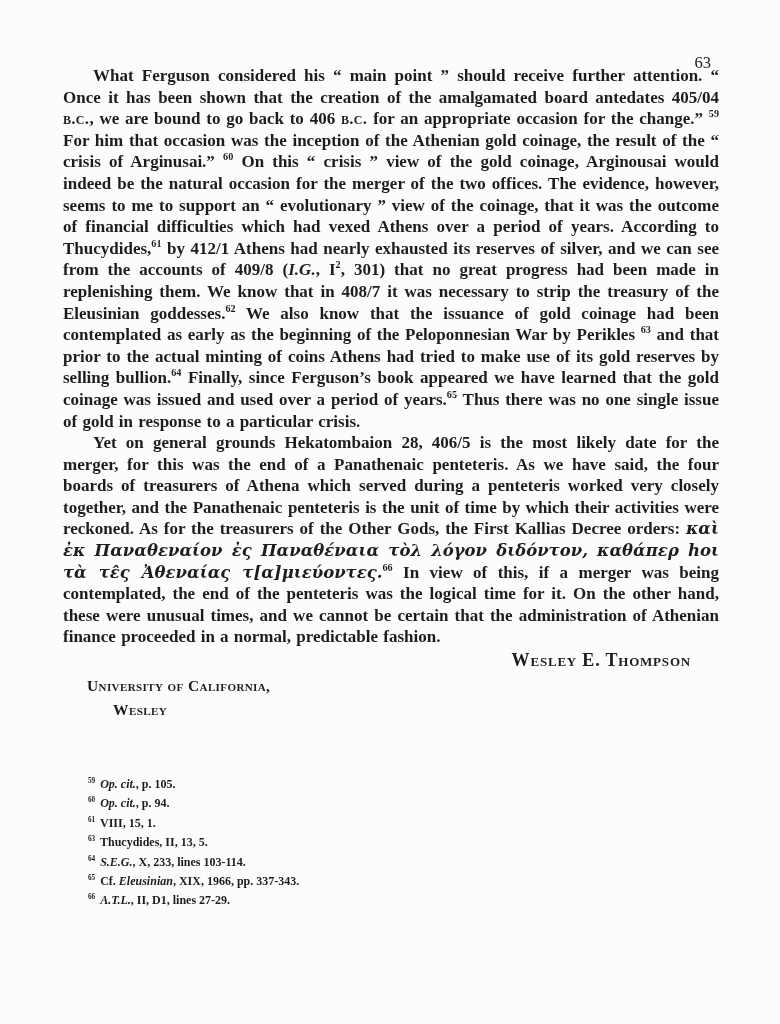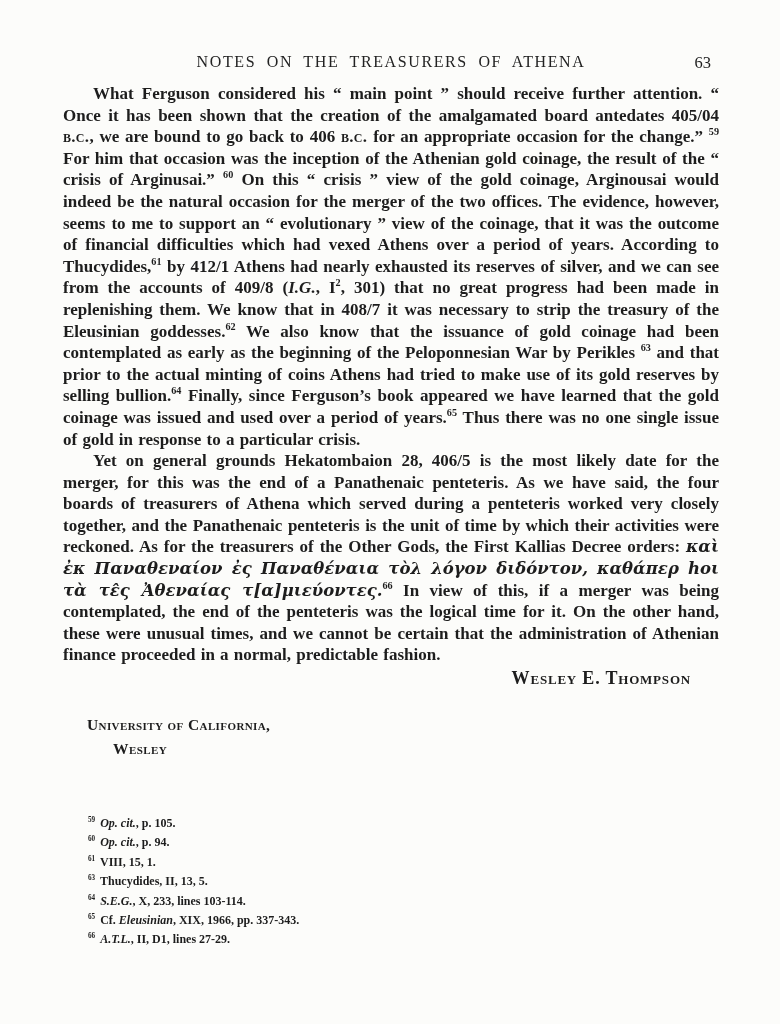--- a/index.html
+++ b/index.html
@@ -65,21 +65,21 @@
   }
   .signature {
     margin-top: 2px;
     text-align: right;
     padding-right: 28px;
     font-size: 18px;
     font-variant: small-caps;
     letter-spacing: 0.8px;
   }
   .affiliation {
-    margin-top: 24px;
+    margin-top: 3px;
     margin-left: 24px;
     font-size: 15.5px;
     font-variant: small-caps;
     letter-spacing: 0.4px;
     line-height: 24px;
   }
   .affiliation-line2 { margin-left: 26px; }
   .footnotes {
     margin-top: 53px;
     margin-left: 25px;
@@ -93,21 +93,20 @@
     line-height: 0;
     margin-right: 2px;
   }
 </style>
 </head>
 <body>
 
 <div class="page">
 
   <div class="header">
-    <span class="running-title">NOTES ON THE TREASURERS OF ATHENA</span>
     <span class="page-number">63</span>
   </div>
 
   <div class="content">
 
     <div>
         <p class="para"><span>What Ferguson considered his “ main point ” should receive further attention. “ Once it has been shown that the creation of the amalgamated board antedates 405/04 </span><span class="sc">B.C.</span><span>, we are bound to go back to 406 </span><span class="sc">B.C.</span><span> for an appropriate occasion for the change.” </span><span class="sup">59</span><span> For him that occasion was the inception of the Athenian gold coinage, the result of the “ crisis of Arginusai.” </span><span class="sup">60</span><span> On this “ crisis ” view of the gold coinage, Arginousai would indeed be the natural occasion for the merger of the two offices. The evidence, however, seems to me to support an “ evolutionary ” view of the coinage, that it was the outcome of financial difficulties which had vexed Athens over a period of years. According to Thucydides,</span><span class="sup">61</span><span> by 412/1 Athens had nearly exhausted its reserves of silver, and we can see from the accounts of 409/8 (</span><span class="i">I.G.</span><span>, I</span><span class="sup">2</span><span>, 301) that no great progress had been made in replenishing them. We know that in 408/7 it was necessary to strip the treasury of the Eleusinian goddesses.</span><span class="sup">62</span><span> We also know that the issuance of gold coinage had been contemplated as early as the beginning of the Peloponnesian War by Perikles </span><span class="sup">63</span><span> and that prior to the actual minting of coins Athens had tried to make use of its gold reserves by selling bullion.</span><span class="sup">64</span><span> Finally, since Ferguson’s book appeared we have learned that the gold coinage was issued and used over a period of years.</span><span class="sup">65</span><span> Thus there was no one single issue of gold in response to a particular crisis.</span></p>
         <p class="para"><span>Yet on general grounds Hekatombaion 28, 406/5 is the most likely date for the merger, for this was the end of a Panathenaic penteteris. As we have said, the four boards of treasurers of Athena which served during a penteteris worked very closely together, and the Panathenaic penteteris is the unit of time by which their activities were reckoned. As for the treasurers of the Other Gods, the First Kallias Decree orders: </span><span class="greek">καὶ ἐκ Παναθεναίον ἐς Παναθέναια τὸλ λόγον διδόντον, καθάπερ hοι τὰ τε̂ς Ἀθεναίας τ[α]μιεύοντες.</span><span class="sup">66</span><span> In view of this, if a merger was being contemplated, the end of the penteteris was the logical time for it. On the other hand, these were unusual times, and we cannot be certain that the administration of Athenian finance proceeded in a normal, predictable fashion.</span></p>
       </div>
 

